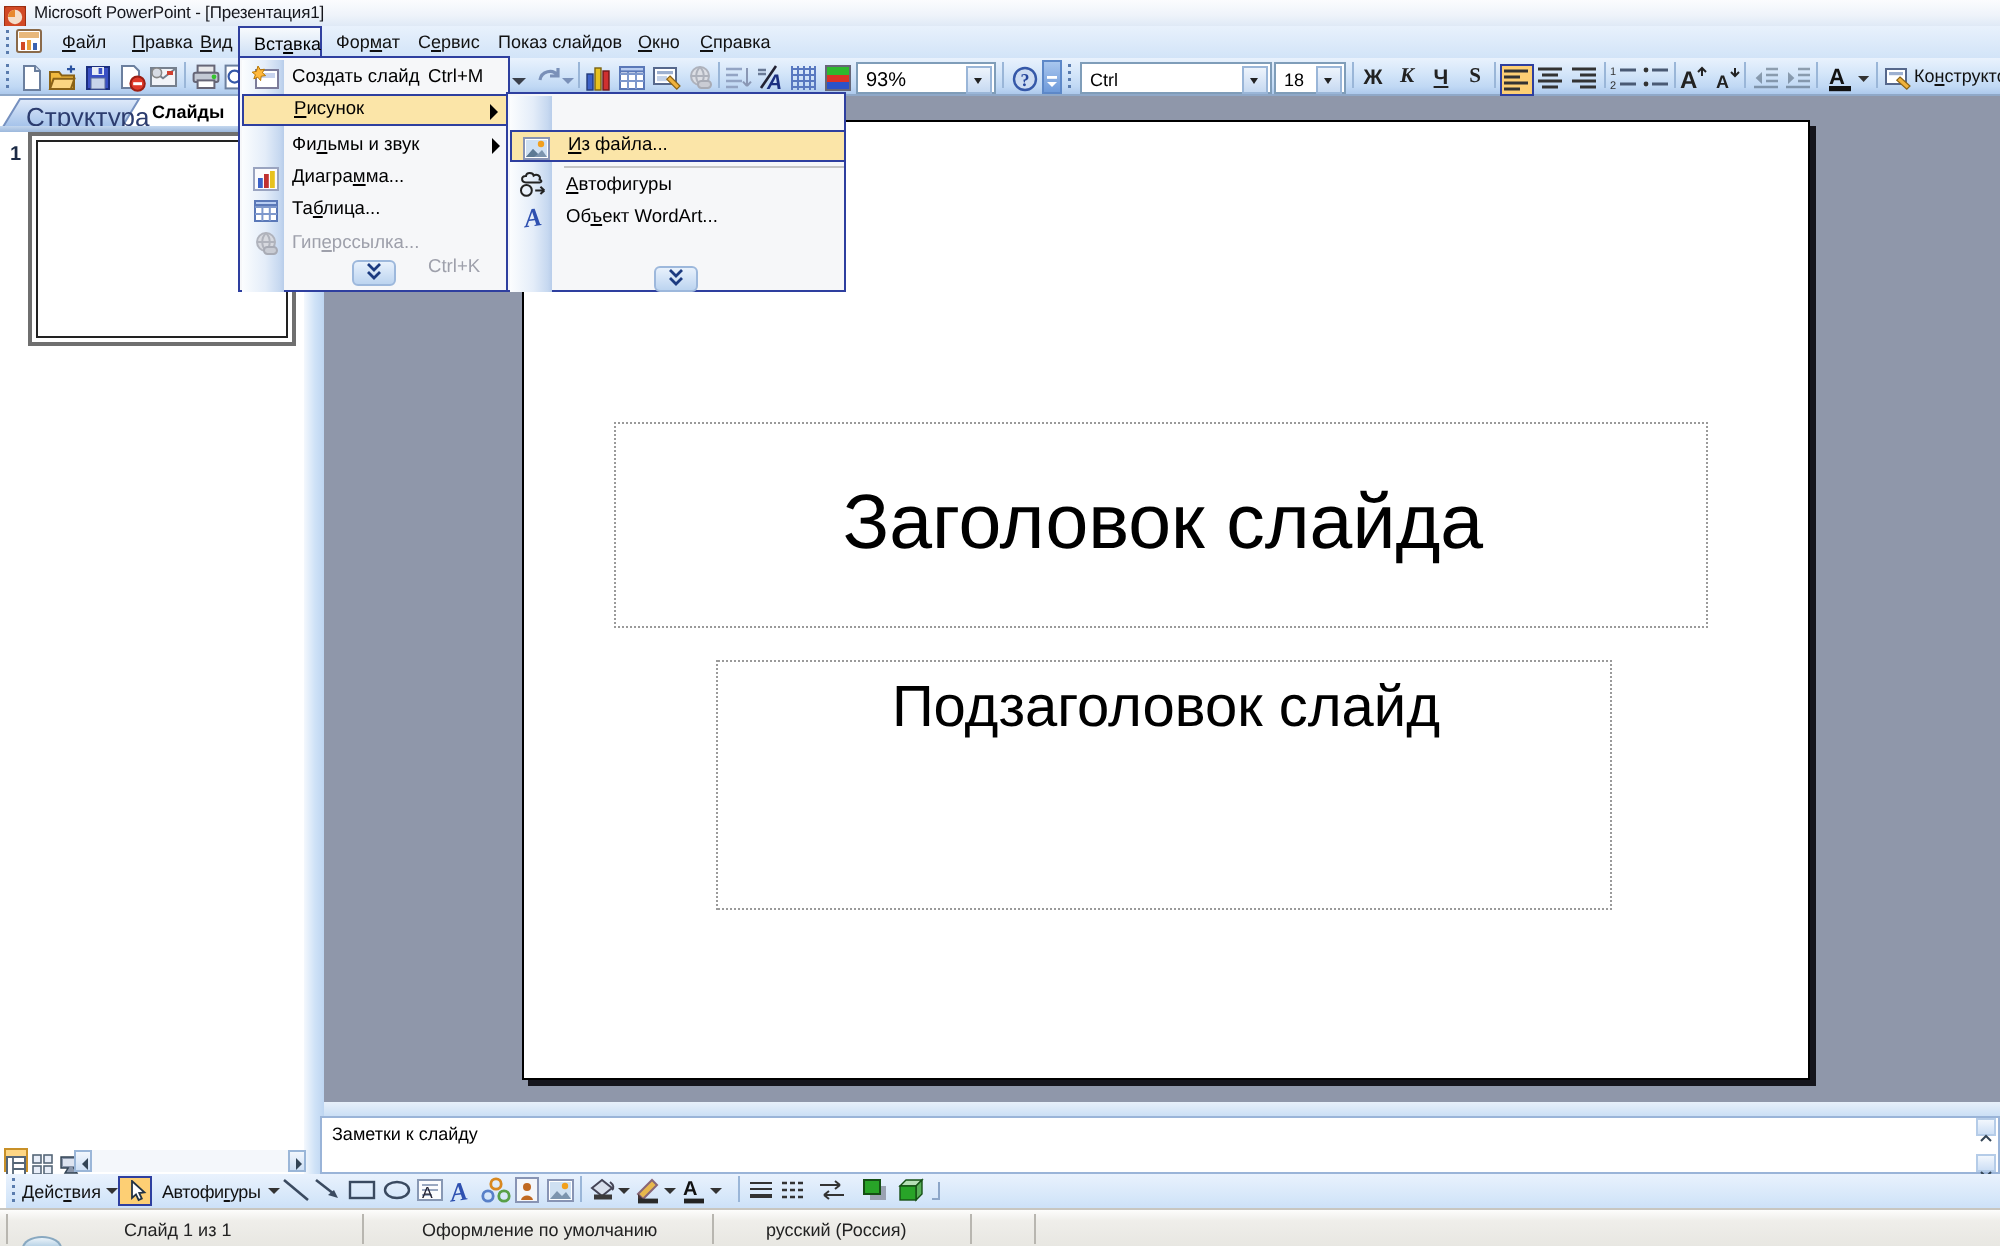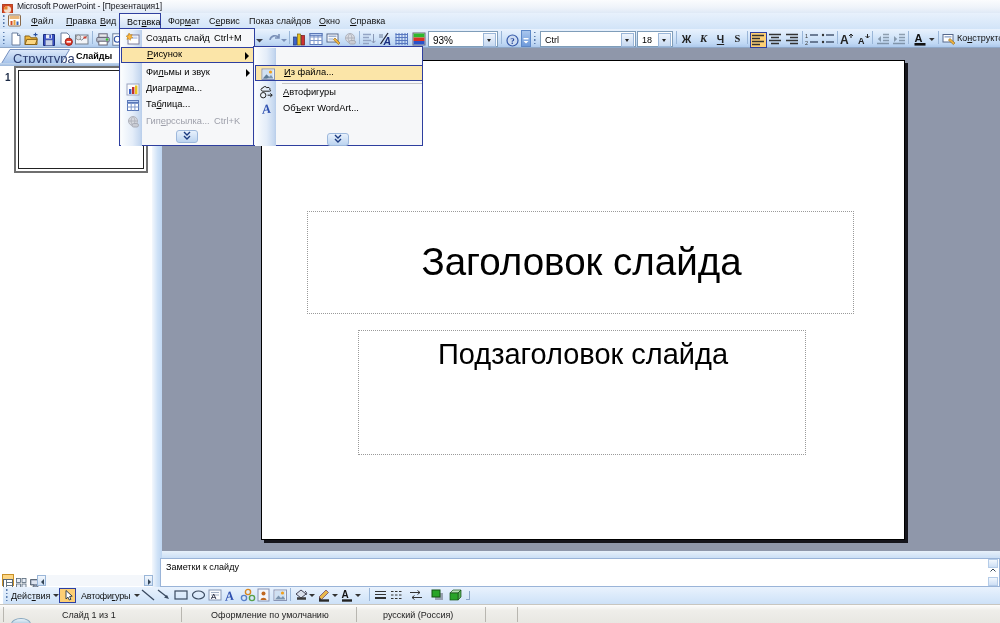--- a/index.html
+++ b/index.html
@@ -295,21 +295,21 @@
         <div id="thumb-inner"></div>
       </div>
   </div>
   <div id="vsplit"></div>
   <div id="work">
     <div id="slide">
       <div id="ph-title">
           <div id="title-t" class="tx">Заголовок слайда</div>
         </div>
       <div id="ph-sub">
-          <div id="sub-t" class="tx">Подзаголовок слайда</div>
+          <div id="sub-t" class="tx">Подзаголовок слайд</div>
         </div>
     </div>
   </div>
   <div id="hsplit"></div>
   <div id="notes">
       <div id="notes-t" class="tx">Заметки к слайду</div>
     <div style="right:1px;top:0px;width:10px;height:9px;background:linear-gradient(#f2f7fd,#cddff5);border:1px solid #b5cce8;"><svg width="8" height="7">
           <path d="M1.5 4.5 l2.5-2.5 2.5 2.5" stroke="#345" fill="none"></path>
         </svg></div>
     <div style="right:1px;bottom:0px;width:10px;height:9px;background:linear-gradient(#f2f7fd,#cddff5);border:1px solid #b5cce8;"><svg width="8" height="7">
@@ -483,21 +483,21 @@
     </div>
     <div class="mrow" style="top:85px;width:134px;color:#9ea0ab;">
       <div class="ic" style="left:5px;top:1px;">
         <svg width="14" height="14">
             <circle cx="7" cy="6" r="4.5" fill="#d7d9df" stroke="#b0b3bc"></circle>
             <path d="M2.5 6 h9 M7 1.5 c-2.5 2.5 -2.5 6.5 0 9 M7 1.5 c2.5 2.5 2.5 6.5 0 9" stroke="#b0b3bc" fill="none"></path>
             <rect x="6" y="8.5" width="6.5" height="3.5" rx="1.7" fill="#c9ccd4" stroke="#a8abb5"></rect>
           </svg>
       </div>
       <div class="lbl tx">Гип<u>е</u>рссылка...</div>
-      <div class="lbl tx" style="left:93px;">Ctrl+K</div>
+      <div class="lbl tx" style="left:93px;margin-top:12px;">Ctrl+K</div>
     </div>
     <div class="chev" style="top:101px;">
       <svg width="10" height="9">
           <path d="M2 1 l3 3 3-3 M2 5 l3 3 3-3" stroke="#1b3a80" stroke-width="1.4" fill="none"></path>
         </svg>
     </div>
   </div>
   <div id="menu2" class="menu">
     <div class="gutter" style="height:98px;"></div>
     <div class="mrow hl" style="top:18px;width:168px;height:16px;">

